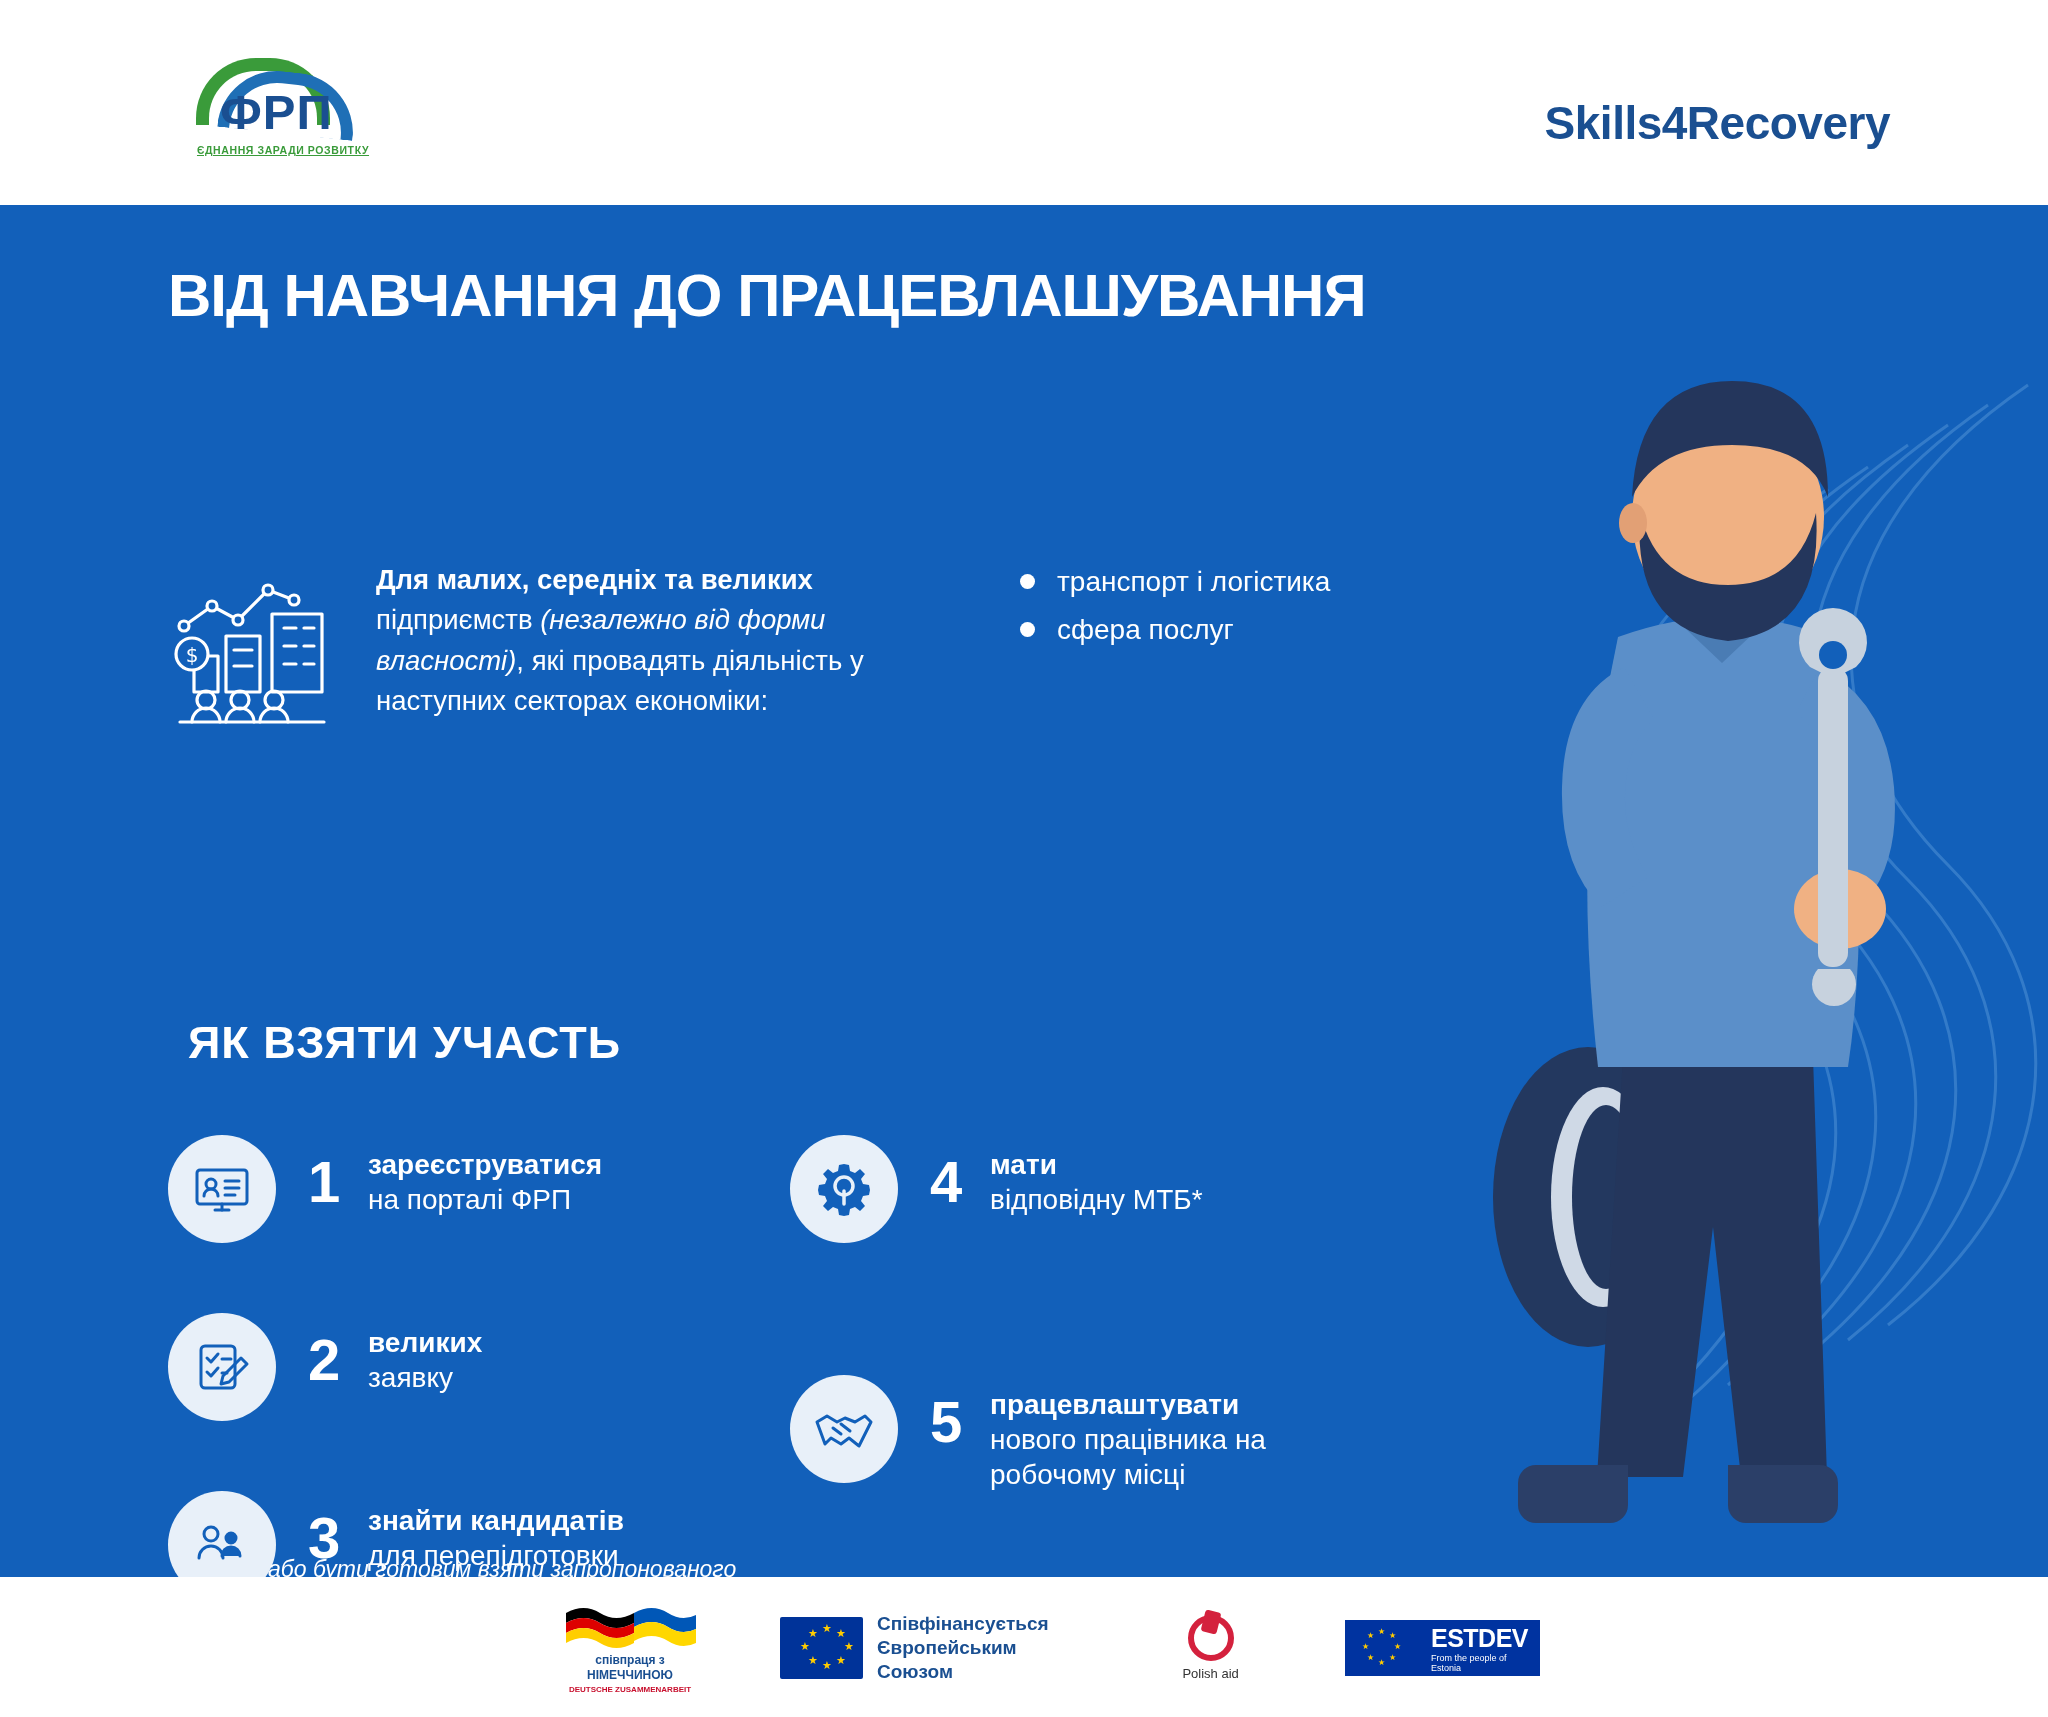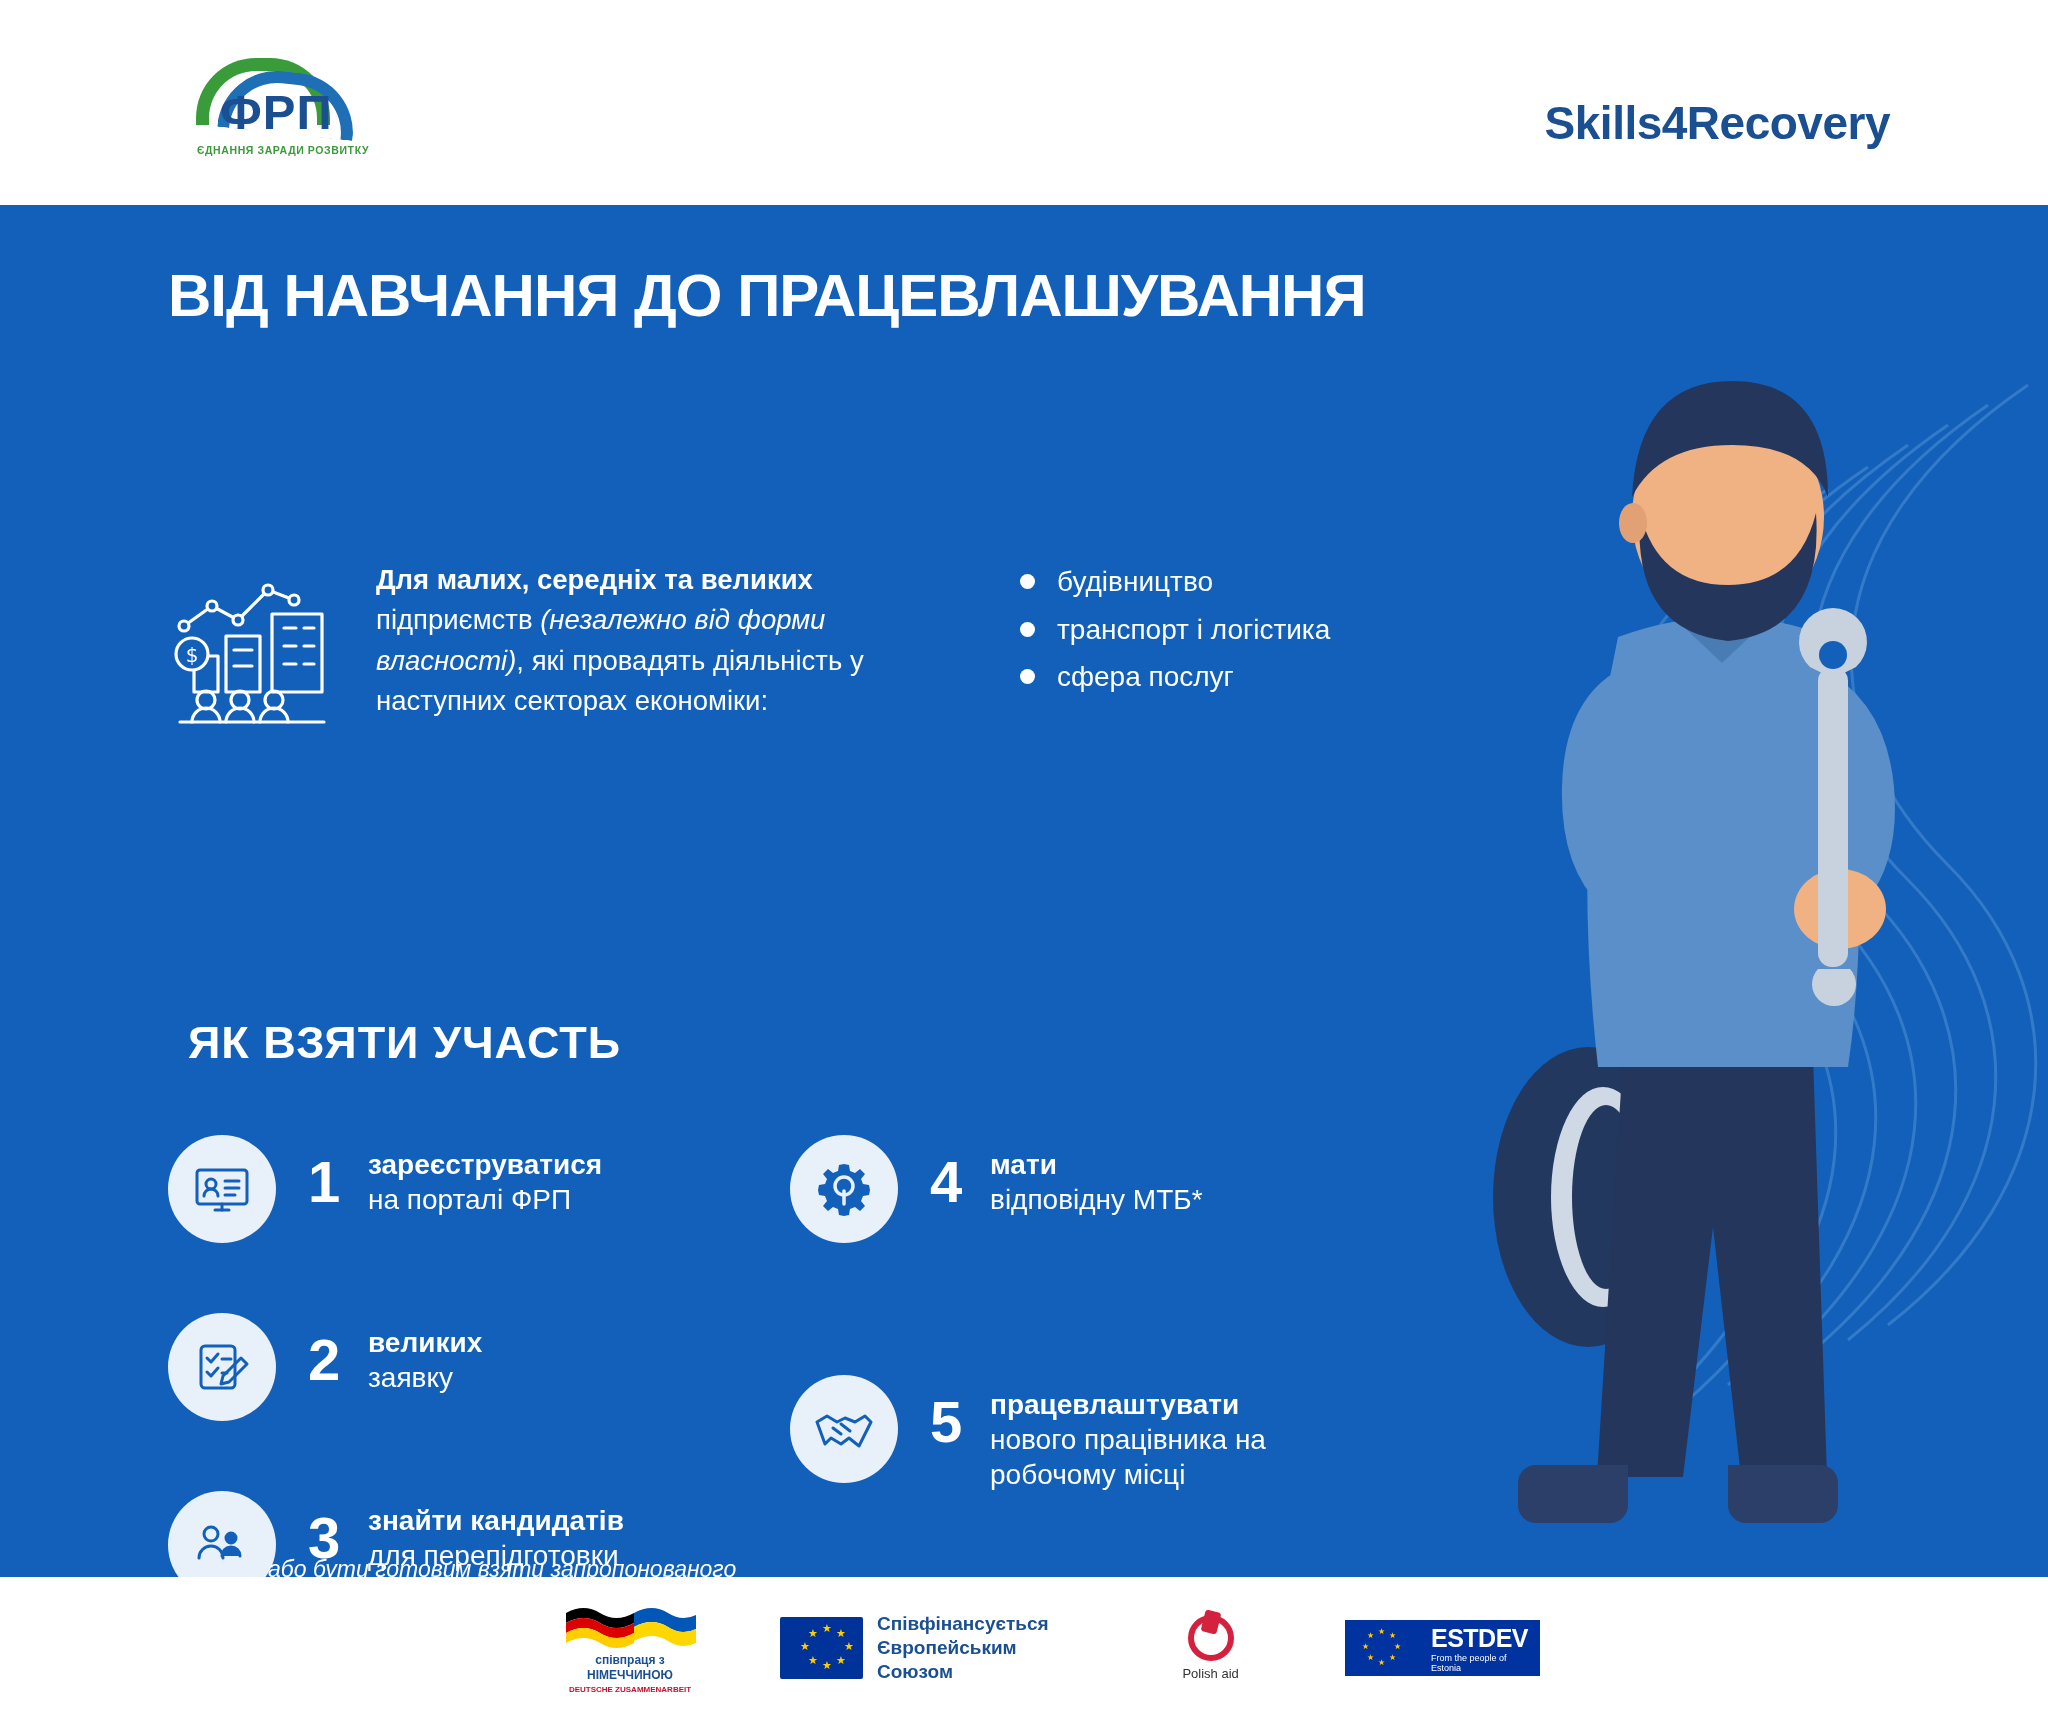--- a/index.html
+++ b/index.html
@@ -34,20 +34,21 @@
     transform:rotate(6deg);
   }
   .logo-text{
     position:absolute;left:52px;top:26px;
     font-size:49px;font-weight:bold;color:#1a4f91;letter-spacing:1px;
   }
   .logo-sub{
     position:absolute;left:0px;top:86px;width:230px;
     text-align:center;font-size:10.5px;color:#3a9b3a;letter-spacing:0.6px;
     font-weight:bold;
+    text-decoration:underline;
   }
   .brand{
     position:absolute;right:158px;top:96px;
     font-size:46px;font-weight:bold;color:#1a4f91;letter-spacing:-0.5px;
   }
 
   
   .body-blue{
     position:absolute;left:0;top:205px;width:2048px;height:1372px;
     background:#1260ba;overflow:hidden;
@@ -230,24 +231,20 @@
             <path d="M92 152 a14 14 0 0 1 28 0"></path>
           <line x1="12" y1="152" x2="156" y2="152"></line>
         </g>
       </svg>
       <div class="intro-text">
         <b>Для малих, середніх та великих</b><span> підприємств </span><i>(незалежно від форми власності)</i><span>, які провадять діяльність у наступних секторах економіки:</span>
       </div>
     </div>
 
     <div class="sectors">
-      <div class="sector">
-        <span class="dot"></span>
-        <span>будівництво</span>
-      </div>
       <div class="sector">
         <span class="dot"></span>
         <span>транспорт і логістика</span>
       </div>
       <div class="sector">
         <span class="dot"></span>
         <span>сфера послуг</span>
       </div>
     </div>
 

